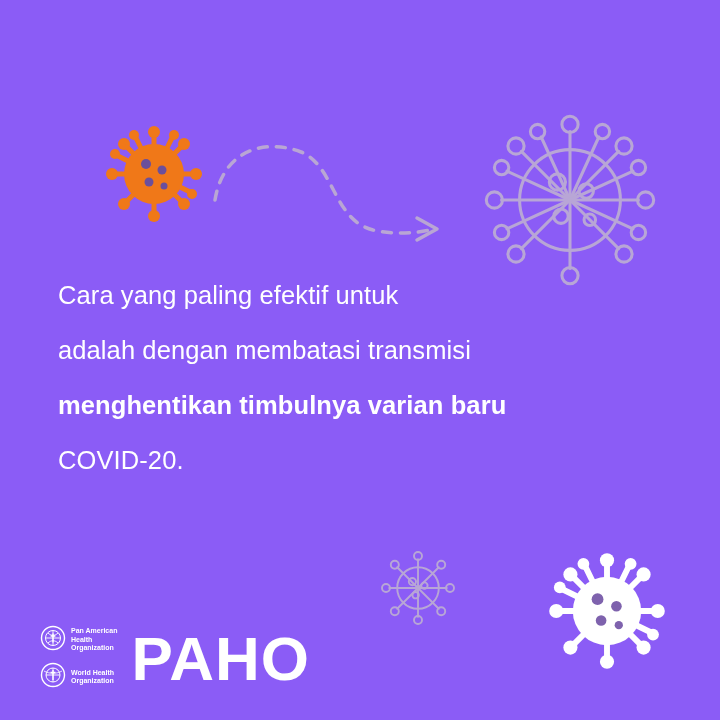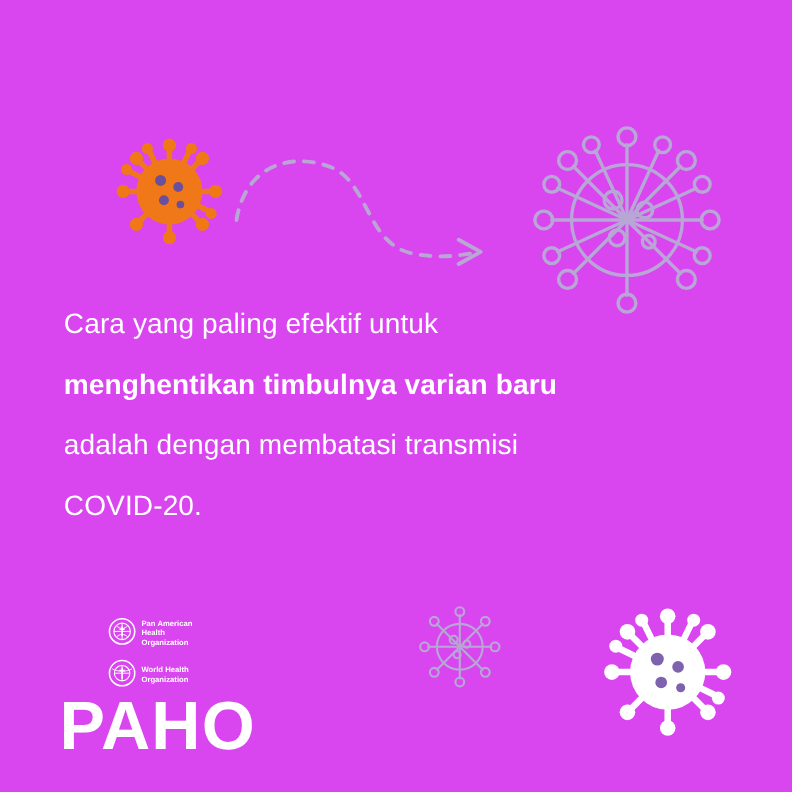--- a/index.html
+++ b/index.html
@@ -9,21 +9,21 @@
   body {
     width: 720px;
     height: 720px;
     overflow: hidden;
     font-family: "Liberation Sans", sans-serif;
   }
   #poster {
     position: relative;
     width: 720px;
     height: 720px;
-    background: #d946ef;
+    background: #8b5cf6;
     overflow: hidden;
   }
 
   
   .virus {
     position: absolute;
   }
 
   
   .arrow {
@@ -51,21 +51,20 @@
     font-weight: bold;
   }
 
   
   .logo-block {
     position: absolute;
     left: 40px;
     bottom: 28px;
     display: flex;
     align-items: center;
-    flex-direction: column;
   }
   .logo-seals {
     display: flex;
     flex-direction: column;
     justify-content: center;
     gap: 7px;
   }
   .seal-row {
     display: flex;
     align-items: center;
@@ -175,22 +174,22 @@
         <circle cx="43" cy="40" r="4.5"></circle>
         <circle cx="59" cy="45" r="4"></circle>
         <circle cx="45" cy="59" r="4"></circle>
         <circle cx="61" cy="61" r="3.2"></circle>
       </g>
     </svg>
   </div>
 
   <div class="message">
     <span class="line">Cara yang paling efektif untuk</span>
+    <span class="line">adalah dengan membatasi transmisi</span>
     <span class="line bold">menghentikan timbulnya varian baru</span>
-    <span class="line">adalah dengan membatasi transmisi</span>
     <span class="line">COVID-20.</span>
   </div>
 
   <div class="virus" style="left:378px; top:548px;">
     <svg width="80" height="80" viewBox="0 0 100 100" aria-hidden="true">
       <g fill="none" stroke="#b8a6d6" stroke-width="2.4" stroke-linecap="round">
         <line x1="50" y1="50" x2="50" y2="14"></line>
         <line x1="50" y1="50" x2="76" y2="24"></line>
         <line x1="50" y1="50" x2="86" y2="50"></line>
         <line x1="50" y1="50" x2="76" y2="76"></line>

